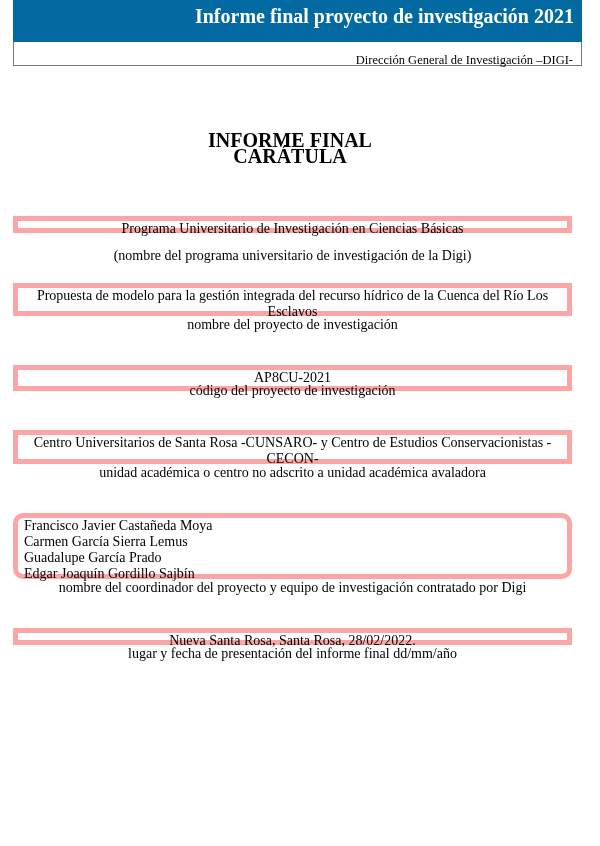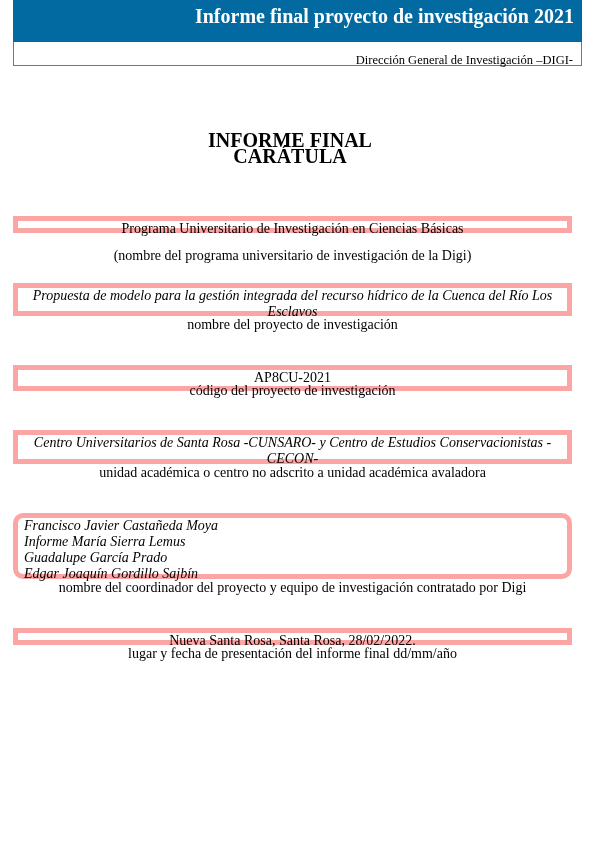--- a/index.html
+++ b/index.html
@@ -11,21 +11,21 @@
     .hdr-sub { position: absolute; left: 13px; top: 42px; width: 569px; height: 24px; box-sizing: border-box;
                border: 1px solid #777; border-top: none; font-size: 12.5px; text-align: right;
                padding: 11px 8px 0 0; line-height: 14px; }
     .title { position: absolute; left: 0; width: 580px; text-align: center; font-weight: bold; font-size: 20px; }
     .t1 { top: 108px; margin-top: 21px; }
     .t2 { top: 145px; }
     .box { position: absolute; left: 13px; width: 559px; box-sizing: border-box; border: 5px solid #fca5a5;
            font-size: 14px; line-height: 16px; text-align: center; padding: 0 4px; }
     .box.left { text-align: left; padding-left: 6px; border-radius: 10px; }
     .cap { position: absolute; left: 13px; width: 559px; text-align: center; font-size: 14px; line-height: 16px; }
-    .line { display: block; font-style: italic; }
+    .line { display: block; }
   </style>
 </head>
 <body>
 
 <div class="hdr-bar">
   <span>Informe final proyecto de investigación 2021</span>
 </div>
 <div class="hdr-sub">
   <span>Dirección General de Investigación –DIGI-</span>
 </div>
@@ -50,21 +50,21 @@
 <div class="cap" style="top:383px;">código del proyecto de investigación</div>
 
 <div class="box" style="top:430px;height:34px;">
   <span class="line">Centro Universitarios de Santa Rosa -CUNSARO- y Centro de Estudios Conservacionistas -</span>
   <span class="line">CECON-</span>
 </div>
 <div class="cap" style="top:465px;">unidad académica o centro no adscrito a unidad académica avaladora</div>
 
 <div class="box left" style="top:513px;height:66px;">
   <span class="line">Francisco Javier Castañeda Moya</span>
-  <span class="line">Informe María Sierra Lemus</span>
+  <span class="line">Carmen García Sierra Lemus</span>
   <span class="line">Guadalupe García Prado</span>
   <span class="line">Edgar Joaquín Gordillo Sajbín</span>
 </div>
 <div class="cap" style="top:580px;">nombre del coordinador del proyecto y equipo de investigación contratado por Digi</div>
 
 <div class="box" style="top:628px;height:17px;">
   <span>Nueva Santa Rosa, Santa Rosa, 28/02/2022.</span>
 </div>
 <div class="cap" style="top:646px;">lugar y fecha de presentación del informe final dd/mm/año</div>
 

